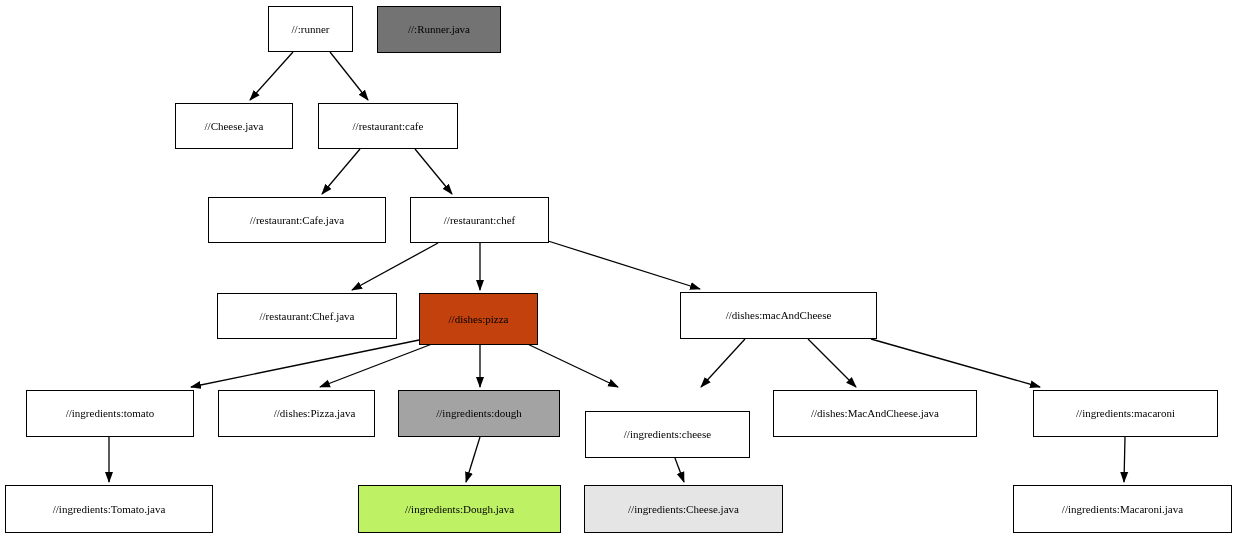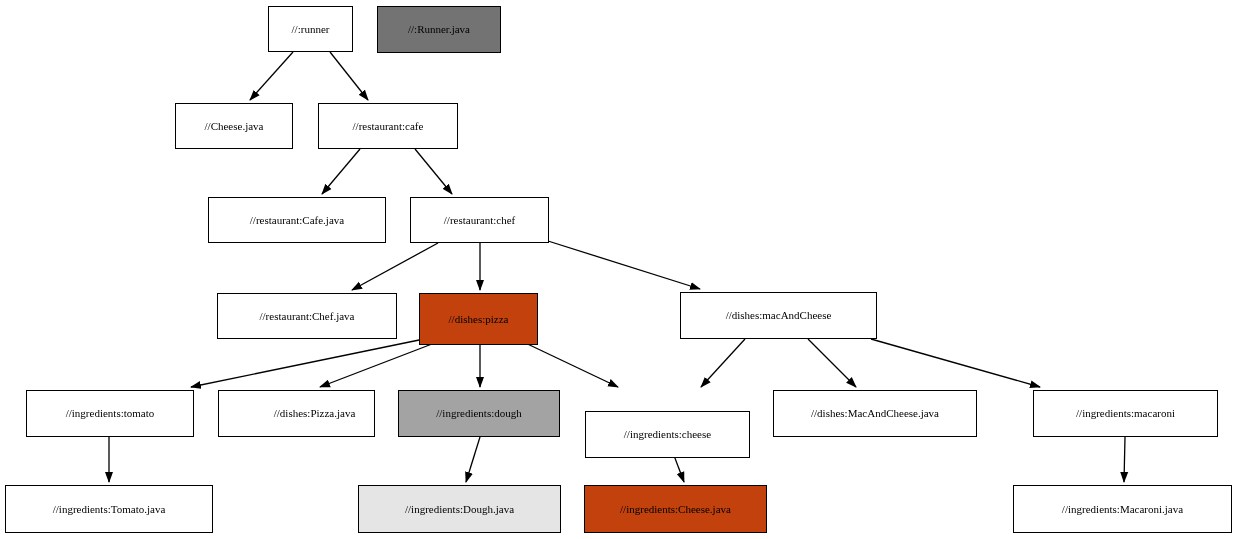--- a/index.html
+++ b/index.html
@@ -81,17 +81,17 @@
       <div class="node" style="left: 217px; top: 293px; width: 180px; height: 46px; border-color: rgb(0, 0, 0); background: rgb(255, 255, 255); color: rgb(0, 0, 0);">//restaurant:Chef.java</div>
       <div class="node" style="left: 419px; top: 293px; width: 119px; height: 52px; border-color: rgb(0, 0, 0); background: #c2410c; color: rgb(0, 0, 0);">//dishes:pizza</div>
       <div class="node" style="left: 680px; top: 292px; width: 197px; height: 47px; border-color: rgb(0, 0, 0); background: rgb(255, 255, 255); color: rgb(0, 0, 0);">//dishes:macAndCheese</div>
       <div class="node" style="left: 26px; top: 390px; width: 168px; height: 47px; border-color: rgb(0, 0, 0); background: rgb(255, 255, 255); color: rgb(0, 0, 0);">//ingredients:tomato</div>
       <div class="node" style="left: 218px; top: 390px; width: 157px; height: 47px; border-color: rgb(0, 0, 0); background: rgb(255, 255, 255); color: rgb(0, 0, 0); padding-left: 36px;">//dishes:Pizza.java</div>
       <div class="node" style="left: 398px; top: 390px; width: 162px; height: 47px; border-color: rgb(0, 0, 0); background: #a3a3a3; color: rgb(0, 0, 0);">//ingredients:dough</div>
       <div class="node" style="left: 585px; top: 390px; width: 165px; height: 47px; border-color: rgb(0, 0, 0); background: rgb(255, 255, 255); color: rgb(0, 0, 0); margin-top: 21px;">//ingredients:cheese</div>
       <div class="node" style="left: 773px; top: 390px; width: 204px; height: 47px; border-color: rgb(0, 0, 0); background: rgb(255, 255, 255); color: rgb(0, 0, 0);">//dishes:MacAndCheese.java</div>
       <div class="node" style="left: 1033px; top: 390px; width: 185px; height: 47px; border-color: rgb(0, 0, 0); background: rgb(255, 255, 255); color: rgb(0, 0, 0);">//ingredients:macaroni</div>
       <div class="node" style="left: 5px; top: 485px; width: 208px; height: 48px; border-color: rgb(0, 0, 0); background: rgb(255, 255, 255); color: rgb(0, 0, 0);">//ingredients:Tomato.java</div>
-      <div class="node" style="left: 358px; top: 485px; width: 203px; height: 48px; border-color: rgb(0, 0, 0); background: #e5e5e5; color: rgb(0, 0, 0); text-align: center;">//ingredients:Dough.java</div>
-      <div class="node" style="left: 584px; top: 485px; width: 183px; height: 48px; border-color: rgb(0, 0, 0); background: #c2410c; color: rgb(0, 0, 0);">//ingredients:Cheese.java</div>
+      <div class="node" style="left: 358px; top: 485px; width: 203px; height: 48px; border-color: rgb(0, 0, 0); background: #bef264; color: rgb(0, 0, 0); text-align: center;">//ingredients:Dough.java</div>
+      <div class="node" style="left: 584px; top: 485px; width: 199px; height: 48px; border-color: rgb(0, 0, 0); background: #e5e5e5; color: rgb(0, 0, 0);">//ingredients:Cheese.java</div>
       <div class="node" style="left: 1013px; top: 485px; width: 219px; height: 48px; border-color: rgb(0, 0, 0); background: rgb(255, 255, 255); color: rgb(0, 0, 0);">//ingredients:Macaroni.java</div>
     </div>
 </div>
 
 </body></html>

